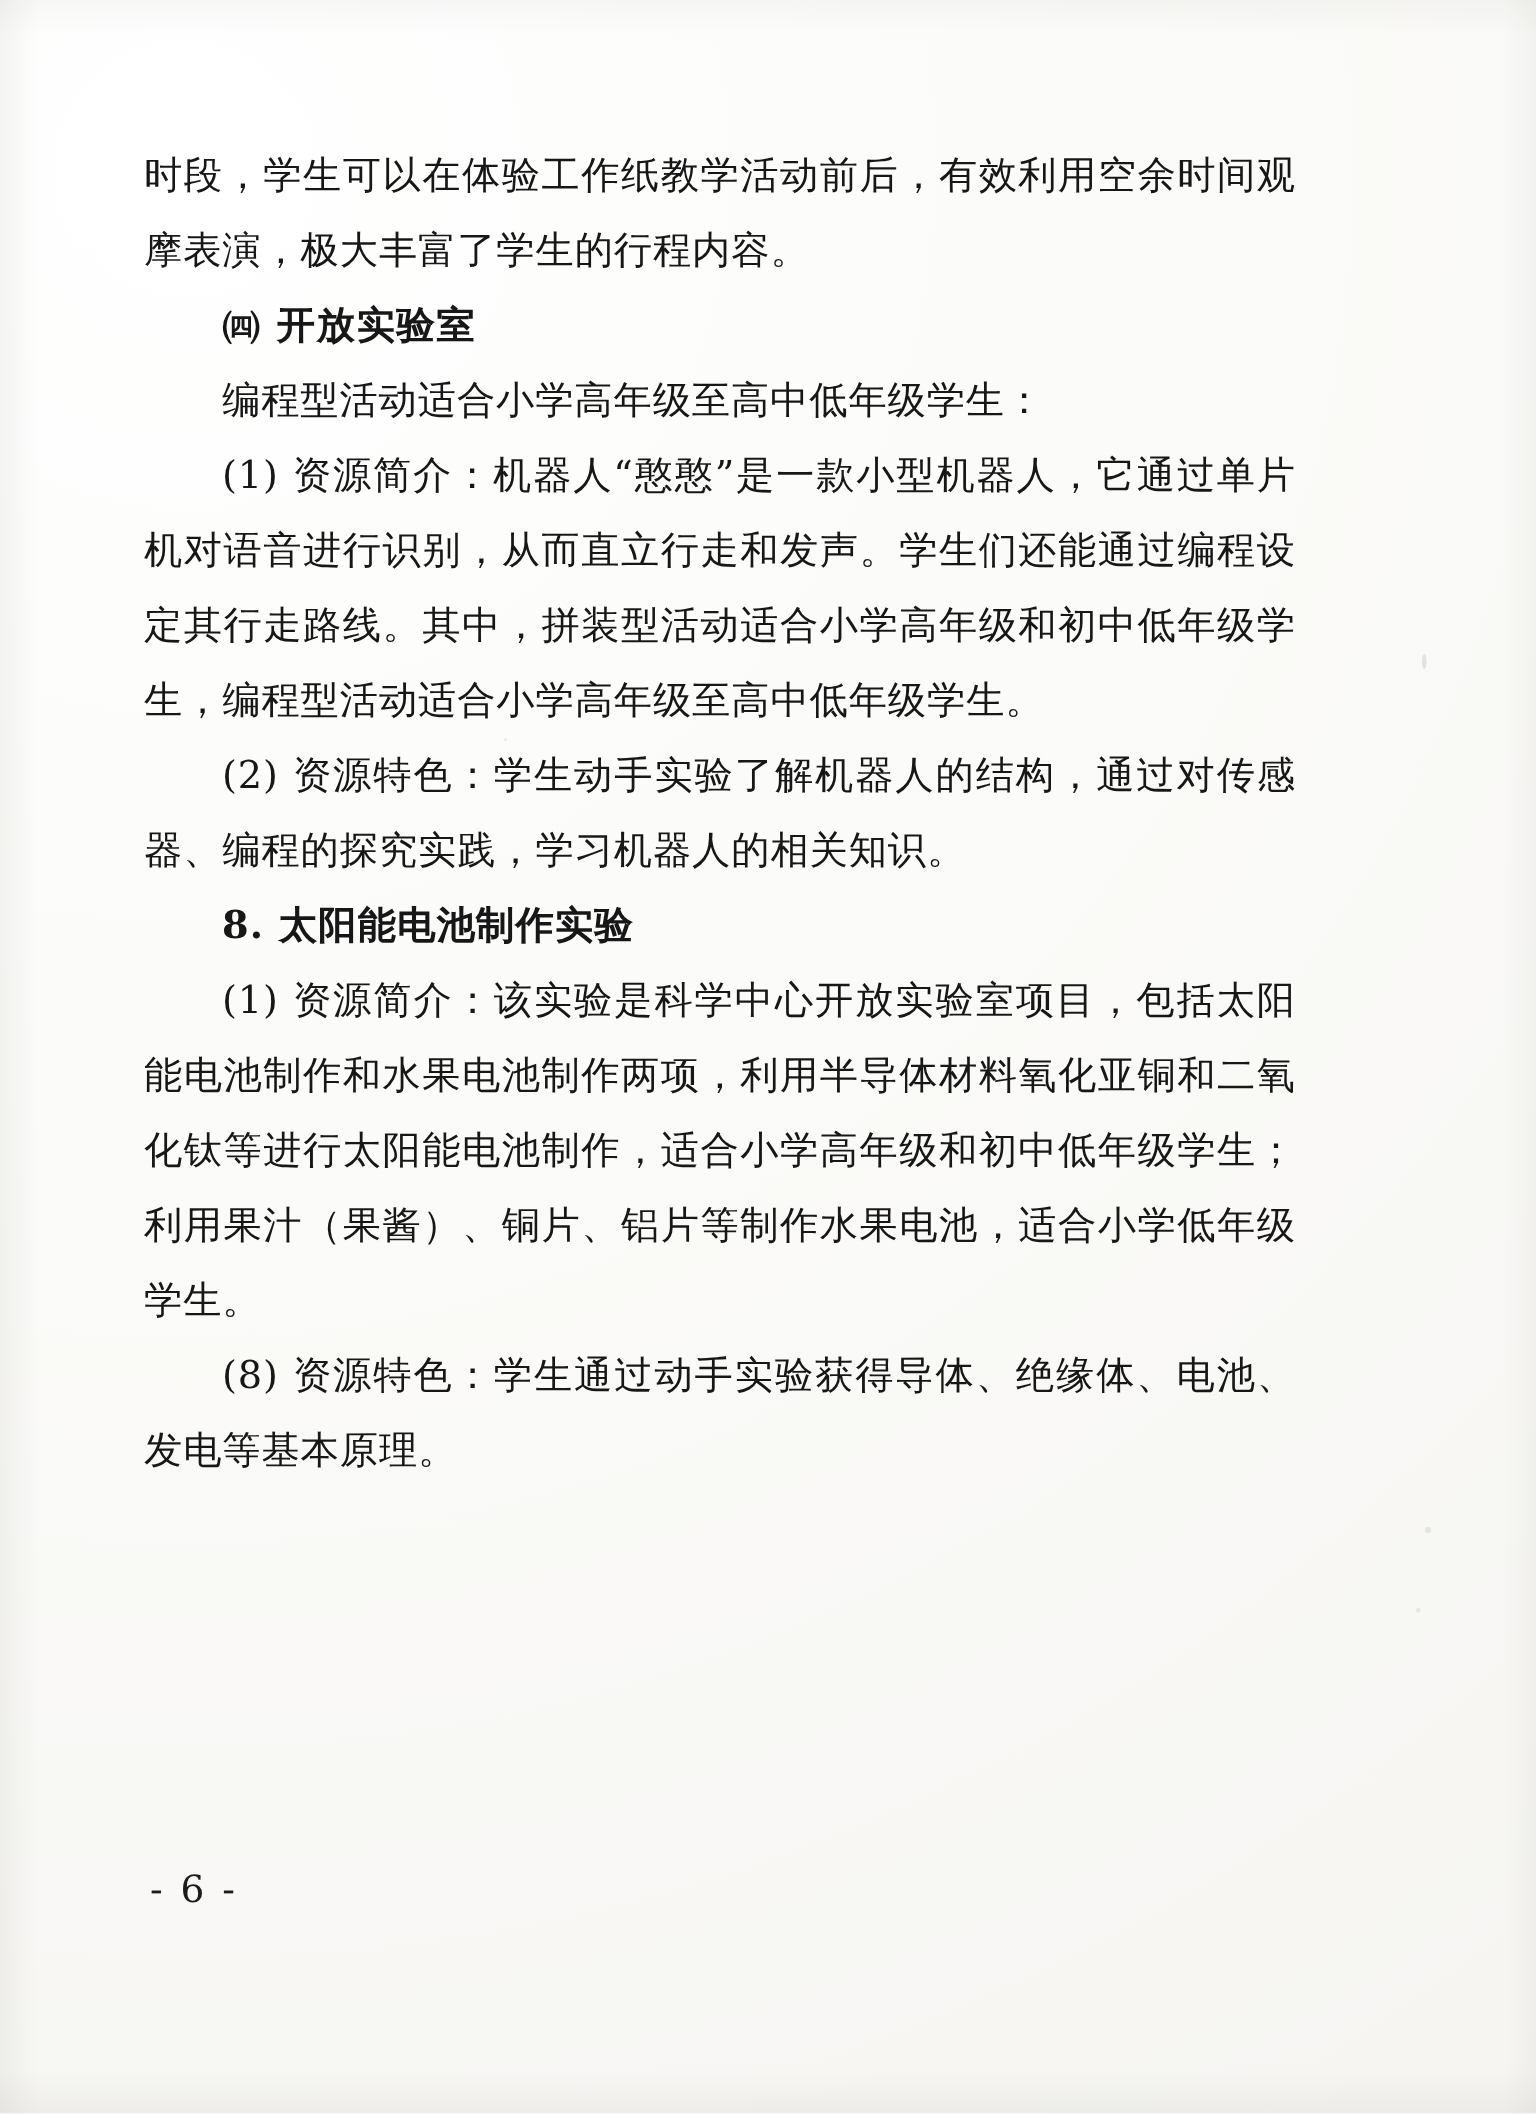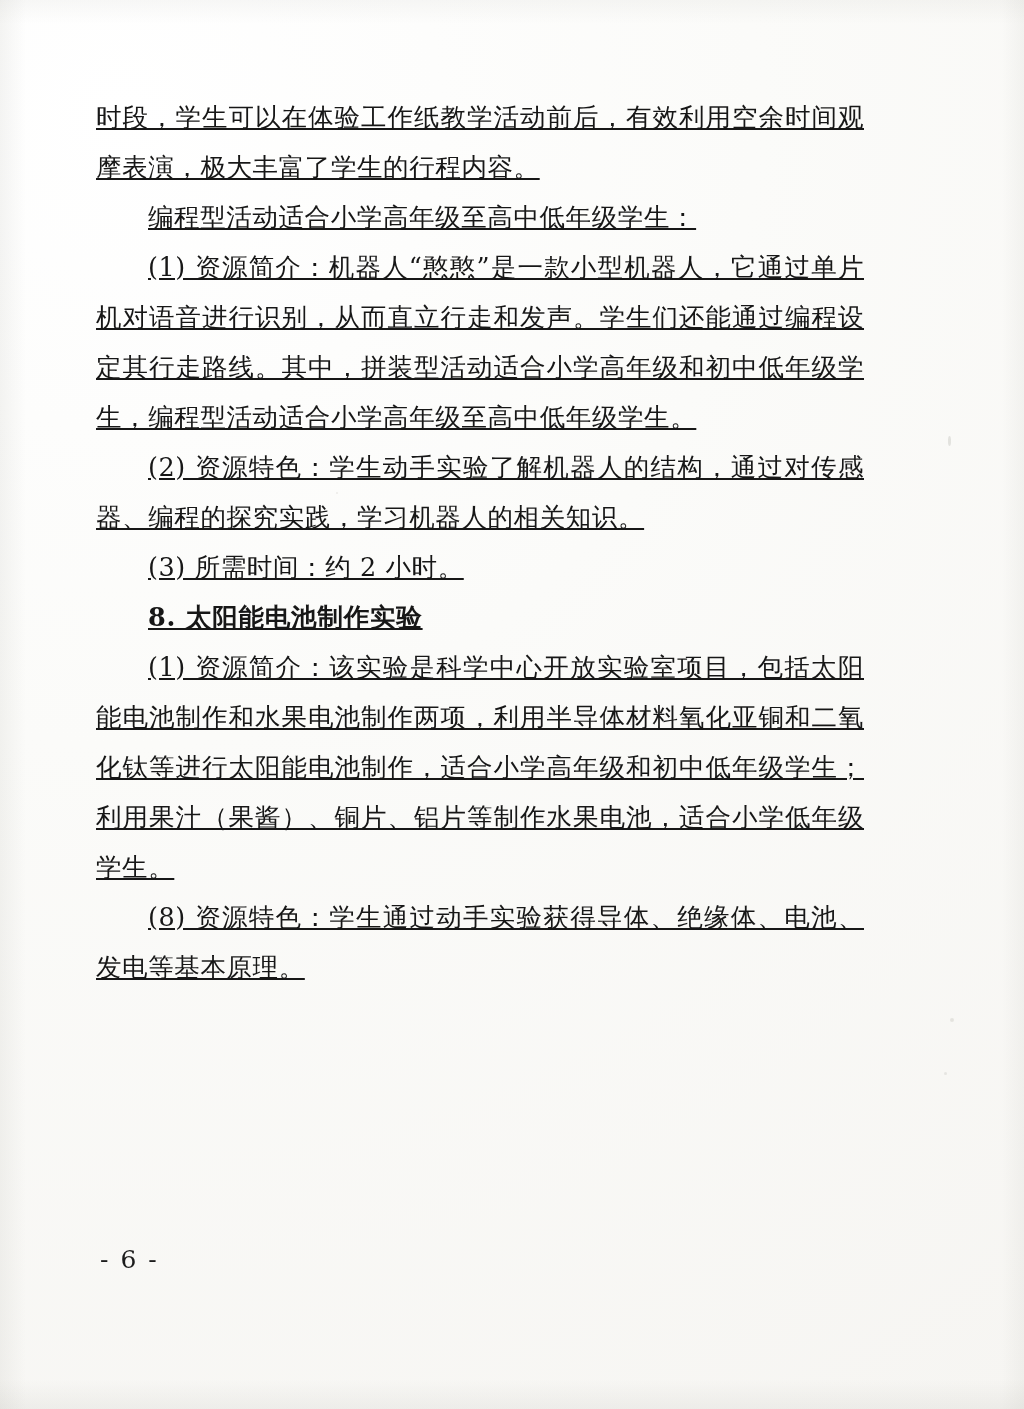--- a/index.html
+++ b/index.html
@@ -40,21 +40,20 @@
     width: 768px;
   }
   p {
     margin: 0 0 0.0em 0;
     font-size: 25.5px;
     line-height: 50px;
     letter-spacing: 0.6px;
     text-align: justify;
     text-justify: inter-character;
     color: #171717;
-    text-decoration: underline;
   }
   p.indent {
     text-indent: 52px;
   }
   p.heading {
     font-weight: 700;
     text-indent: 52px;
     letter-spacing: 1.1px;
   }
   p.heading-sub {
@@ -82,24 +81,24 @@
   .s3 { left: 944px; top: 1072px; width: 3px; height: 3px; opacity: .4; }
   .s4 { left: 336px; top: 492px; width: 2px; height: 2px; opacity: .35; }
 </style>
 </head>
 <body>
 
 <div class="page">
 
   <div class="body-text">
     <p class="plain">时段，学生可以在体验工作纸教学活动前后，有效利用空余时间观摩表演，极大丰富了学生的行程内容。</p>
+    <p class="heading">㈣ 开放实验室</p>
     <p class="indent">编程型活动适合小学高年级至高中低年级学生：</p>
     <p class="indent">(1) 资源简介：机器人“憨憨”是一款小型机器人，它通过单片机对语音进行识别，从而直立行走和发声。学生们还能通过编程设定其行走路线。其中，拼装型活动适合小学高年级和初中低年级学生，编程型活动适合小学高年级至高中低年级学生。</p>
     <p class="indent">(2) 资源特色：学生动手实验了解机器人的结构，通过对传感器、编程的探究实践，学习机器人的相关知识。</p>
-    <p class="indent">(3) 所需时间：约 2 小时。</p>
     <p class="heading-sub">8. 太阳能电池制作实验</p>
     <p class="indent">(1) 资源简介：该实验是科学中心开放实验室项目，包括太阳能电池制作和水果电池制作两项，利用半导体材料氧化亚铜和二氧化钛等进行太阳能电池制作，适合小学高年级和初中低年级学生；利用果汁（果酱）、铜片、铝片等制作水果电池，适合小学低年级学生。</p>
     <p class="indent">(8) 资源特色：学生通过动手实验获得导体、绝缘体、电池、发电等基本原理。</p>
   </div>
 
   <div class="pagenum">- 6 -</div>
 
   <span class="speck s1"></span>
   <span class="speck s2"></span>
   <span class="speck s3"></span>

